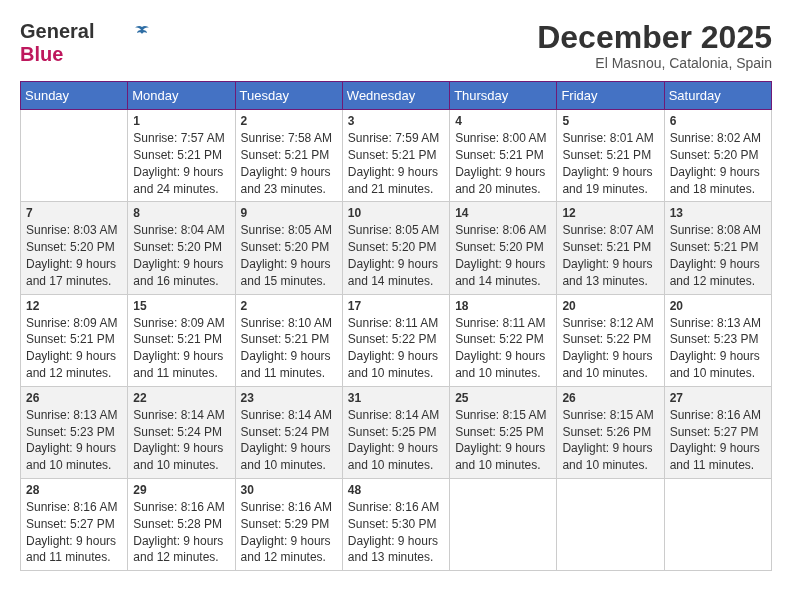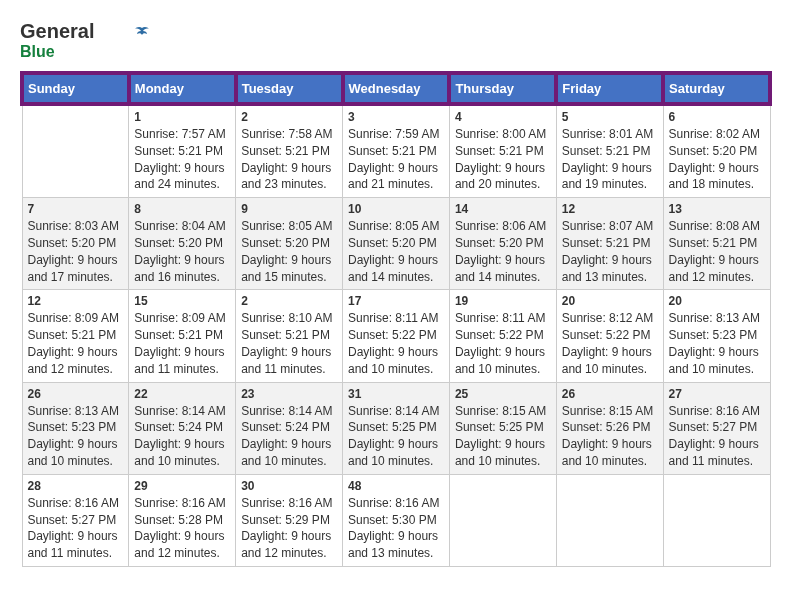--- a/index.html
+++ b/index.html
@@ -40,24 +40,24 @@
     }
     .calendar {
       width: 100%;
       border-collapse: collapse;
       border: 1px solid #ccc;
     }
     .calendar th {
       background-color: #4472c4;
       color: #fff;
       font-size: 13px;
-      font-weight: bold;
+      font-weight: normal;
       padding: 6px 4px;
       text-align: left;
-      border: 4px solid #701a75;
+      border: 1px solid #701a75;
     }
     .calendar td {
       vertical-align: top;
       border: 1px solid #ccc;
       padding: 4px 5px;
       width: 107px;
       min-height: 80px;
       font-size: 10px;
       color: #333;
       background: #fff;
@@ -80,29 +80,33 @@
       background: #fff !important;
     }
   </style>
 </head>
 <body>
 
 <div class="container">
   <div class="header">
     <div class="logo">
   <div style="display:flex; flex-direction:column; align-items:flex-start;">
-    <div style="display:flex; align-items:flex-end;gap:36px;">
+    <div style="display:flex; align-items:center;gap:36px;">
       <span style="font-size:20px; font-weight:bold; color:#333;">General</span>
       <svg width="20" height="20" viewBox="0 0 20 20" style="margin-left:2px;">
         <path d="M10,5 C12,3 16,4 17,6 C15,5 12,6 11,8 C13,8 15,9 15,11 C13,10 11,10 10,12 C9,10 7,10 5,11 C5,9 7,8 9,8 C8,6 5,5 3,6 C4,4 8,3 10,5Z" fill="#2e6da4"></path>
       </svg>
     </div>
-    <span style="font-size:16px; font-weight:bold; color:#15803d;">Blue</span>
+    <span style="font-size:20px; font-weight:bold; color:#be185d;">Blue</span>
   </div>
 </div>
+    <div class="title-block">
+      <div class="month-year">December 2025</div>
+      <div class="location">El Masnou, Catalonia, Spain</div>
+    </div>
   </div>
 
   <table class="calendar">
     <thead>
       <tr>
         <th>Sunday</th>
         <th>Monday</th>
         <th>Tuesday</th>
         <th>Wednesday</th>
         <th>Thursday</th>
@@ -127,21 +131,21 @@
           <td><span class="day-number">10</span><span class="day-info">Sunrise: 8:05 AM<br>Sunset: 5:20 PM<br>Daylight: 9 hours<br>and 14 minutes.</span></td>
           <td><span class="day-number">14</span><span class="day-info">Sunrise: 8:06 AM<br>Sunset: 5:20 PM<br>Daylight: 9 hours<br>and 14 minutes.</span></td>
           <td><span class="day-number">12</span><span class="day-info">Sunrise: 8:07 AM<br>Sunset: 5:21 PM<br>Daylight: 9 hours<br>and 13 minutes.</span></td>
           <td><span class="day-number">13</span><span class="day-info">Sunrise: 8:08 AM<br>Sunset: 5:21 PM<br>Daylight: 9 hours<br>and 12 minutes.</span></td>
         </tr>
         <tr>
           <td><span class="day-number">12</span><span class="day-info">Sunrise: 8:09 AM<br>Sunset: 5:21 PM<br>Daylight: 9 hours<br>and 12 minutes.</span></td>
           <td><span class="day-number">15</span><span class="day-info">Sunrise: 8:09 AM<br>Sunset: 5:21 PM<br>Daylight: 9 hours<br>and 11 minutes.</span></td>
           <td><span class="day-number">2</span><span class="day-info">Sunrise: 8:10 AM<br>Sunset: 5:21 PM<br>Daylight: 9 hours<br>and 11 minutes.</span></td>
           <td><span class="day-number">17</span><span class="day-info">Sunrise: 8:11 AM<br>Sunset: 5:22 PM<br>Daylight: 9 hours<br>and 10 minutes.</span></td>
-          <td><span class="day-number">19</span><span class="day-info">Sunrise: 8:11 AM<br>Sunset: 5:22 PM<br>Daylight: 9 hours<br>and 10 minutes.</span></td>
+          <td><span class="day-number">18</span><span class="day-info">Sunrise: 8:11 AM<br>Sunset: 5:22 PM<br>Daylight: 9 hours<br>and 10 minutes.</span></td>
           <td><span class="day-number">20</span><span class="day-info">Sunrise: 8:12 AM<br>Sunset: 5:22 PM<br>Daylight: 9 hours<br>and 10 minutes.</span></td>
           <td><span class="day-number">20</span><span class="day-info">Sunrise: 8:13 AM<br>Sunset: 5:23 PM<br>Daylight: 9 hours<br>and 10 minutes.</span></td>
         </tr>
         <tr>
           <td><span class="day-number">26</span><span class="day-info">Sunrise: 8:13 AM<br>Sunset: 5:23 PM<br>Daylight: 9 hours<br>and 10 minutes.</span></td>
           <td><span class="day-number">22</span><span class="day-info">Sunrise: 8:14 AM<br>Sunset: 5:24 PM<br>Daylight: 9 hours<br>and 10 minutes.</span></td>
           <td><span class="day-number">23</span><span class="day-info">Sunrise: 8:14 AM<br>Sunset: 5:24 PM<br>Daylight: 9 hours<br>and 10 minutes.</span></td>
           <td><span class="day-number">31</span><span class="day-info">Sunrise: 8:14 AM<br>Sunset: 5:25 PM<br>Daylight: 9 hours<br>and 10 minutes.</span></td>
           <td><span class="day-number">25</span><span class="day-info">Sunrise: 8:15 AM<br>Sunset: 5:25 PM<br>Daylight: 9 hours<br>and 10 minutes.</span></td>
           <td><span class="day-number">26</span><span class="day-info">Sunrise: 8:15 AM<br>Sunset: 5:26 PM<br>Daylight: 9 hours<br>and 10 minutes.</span></td>

